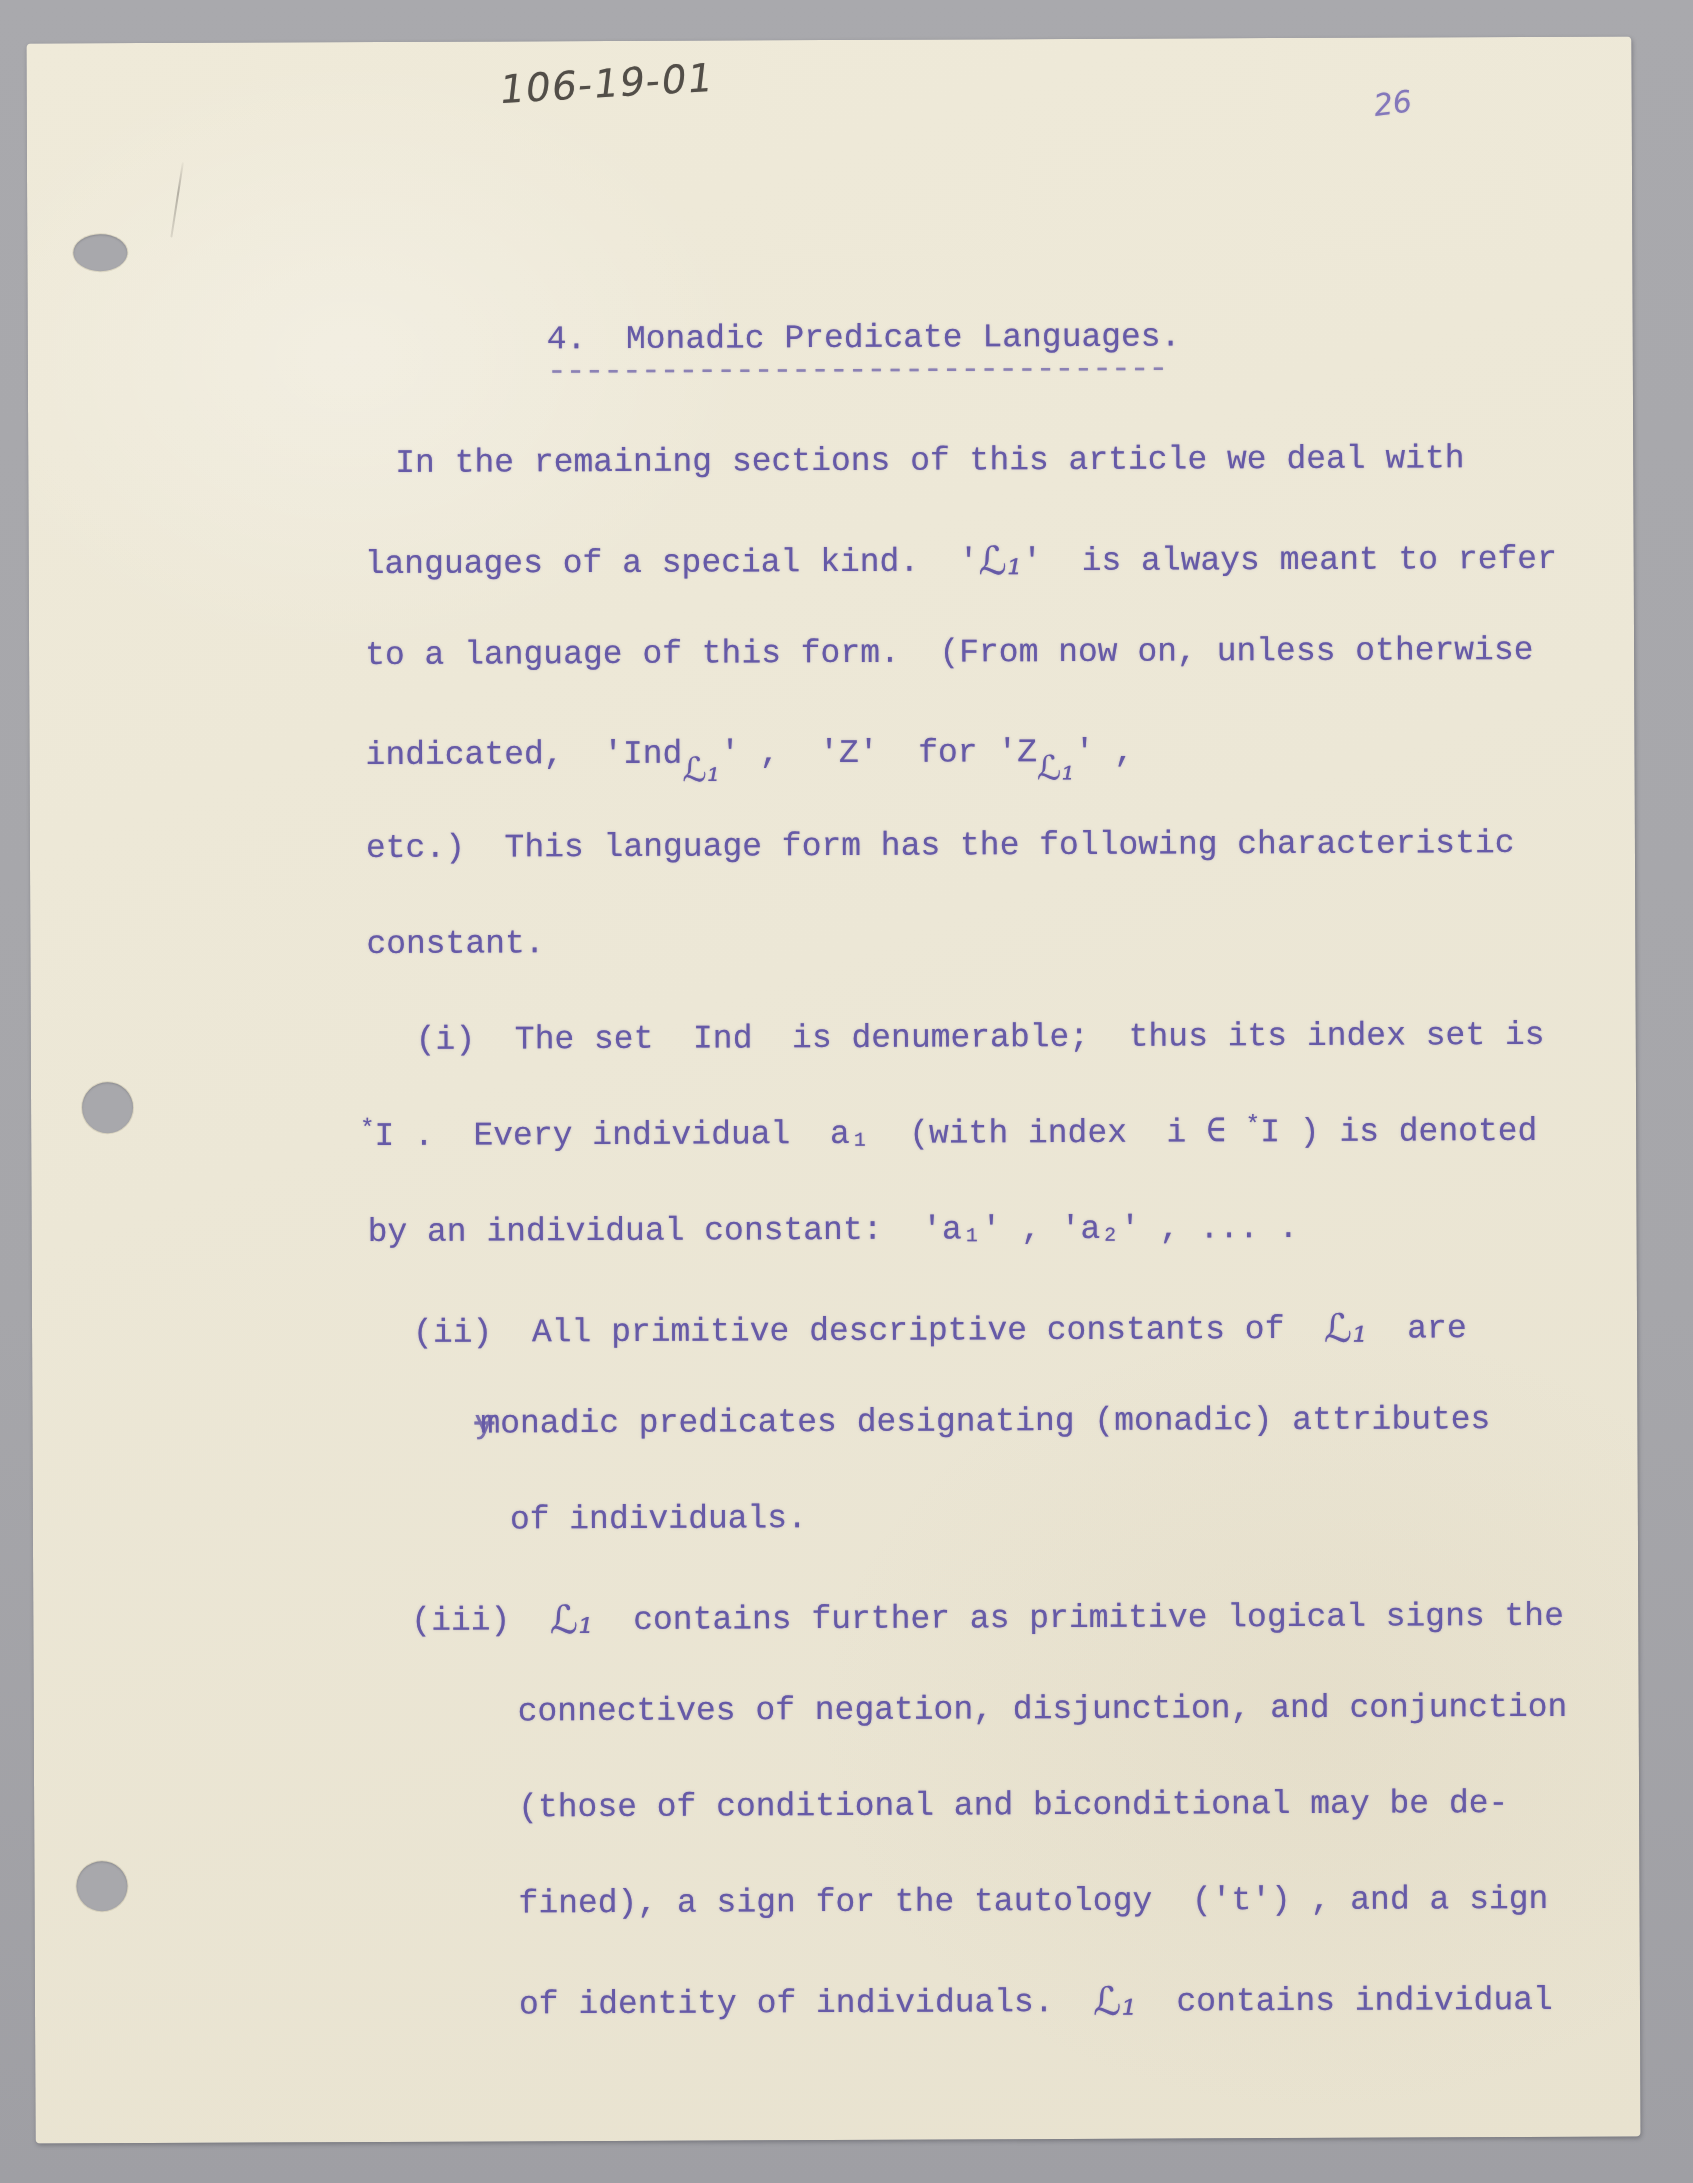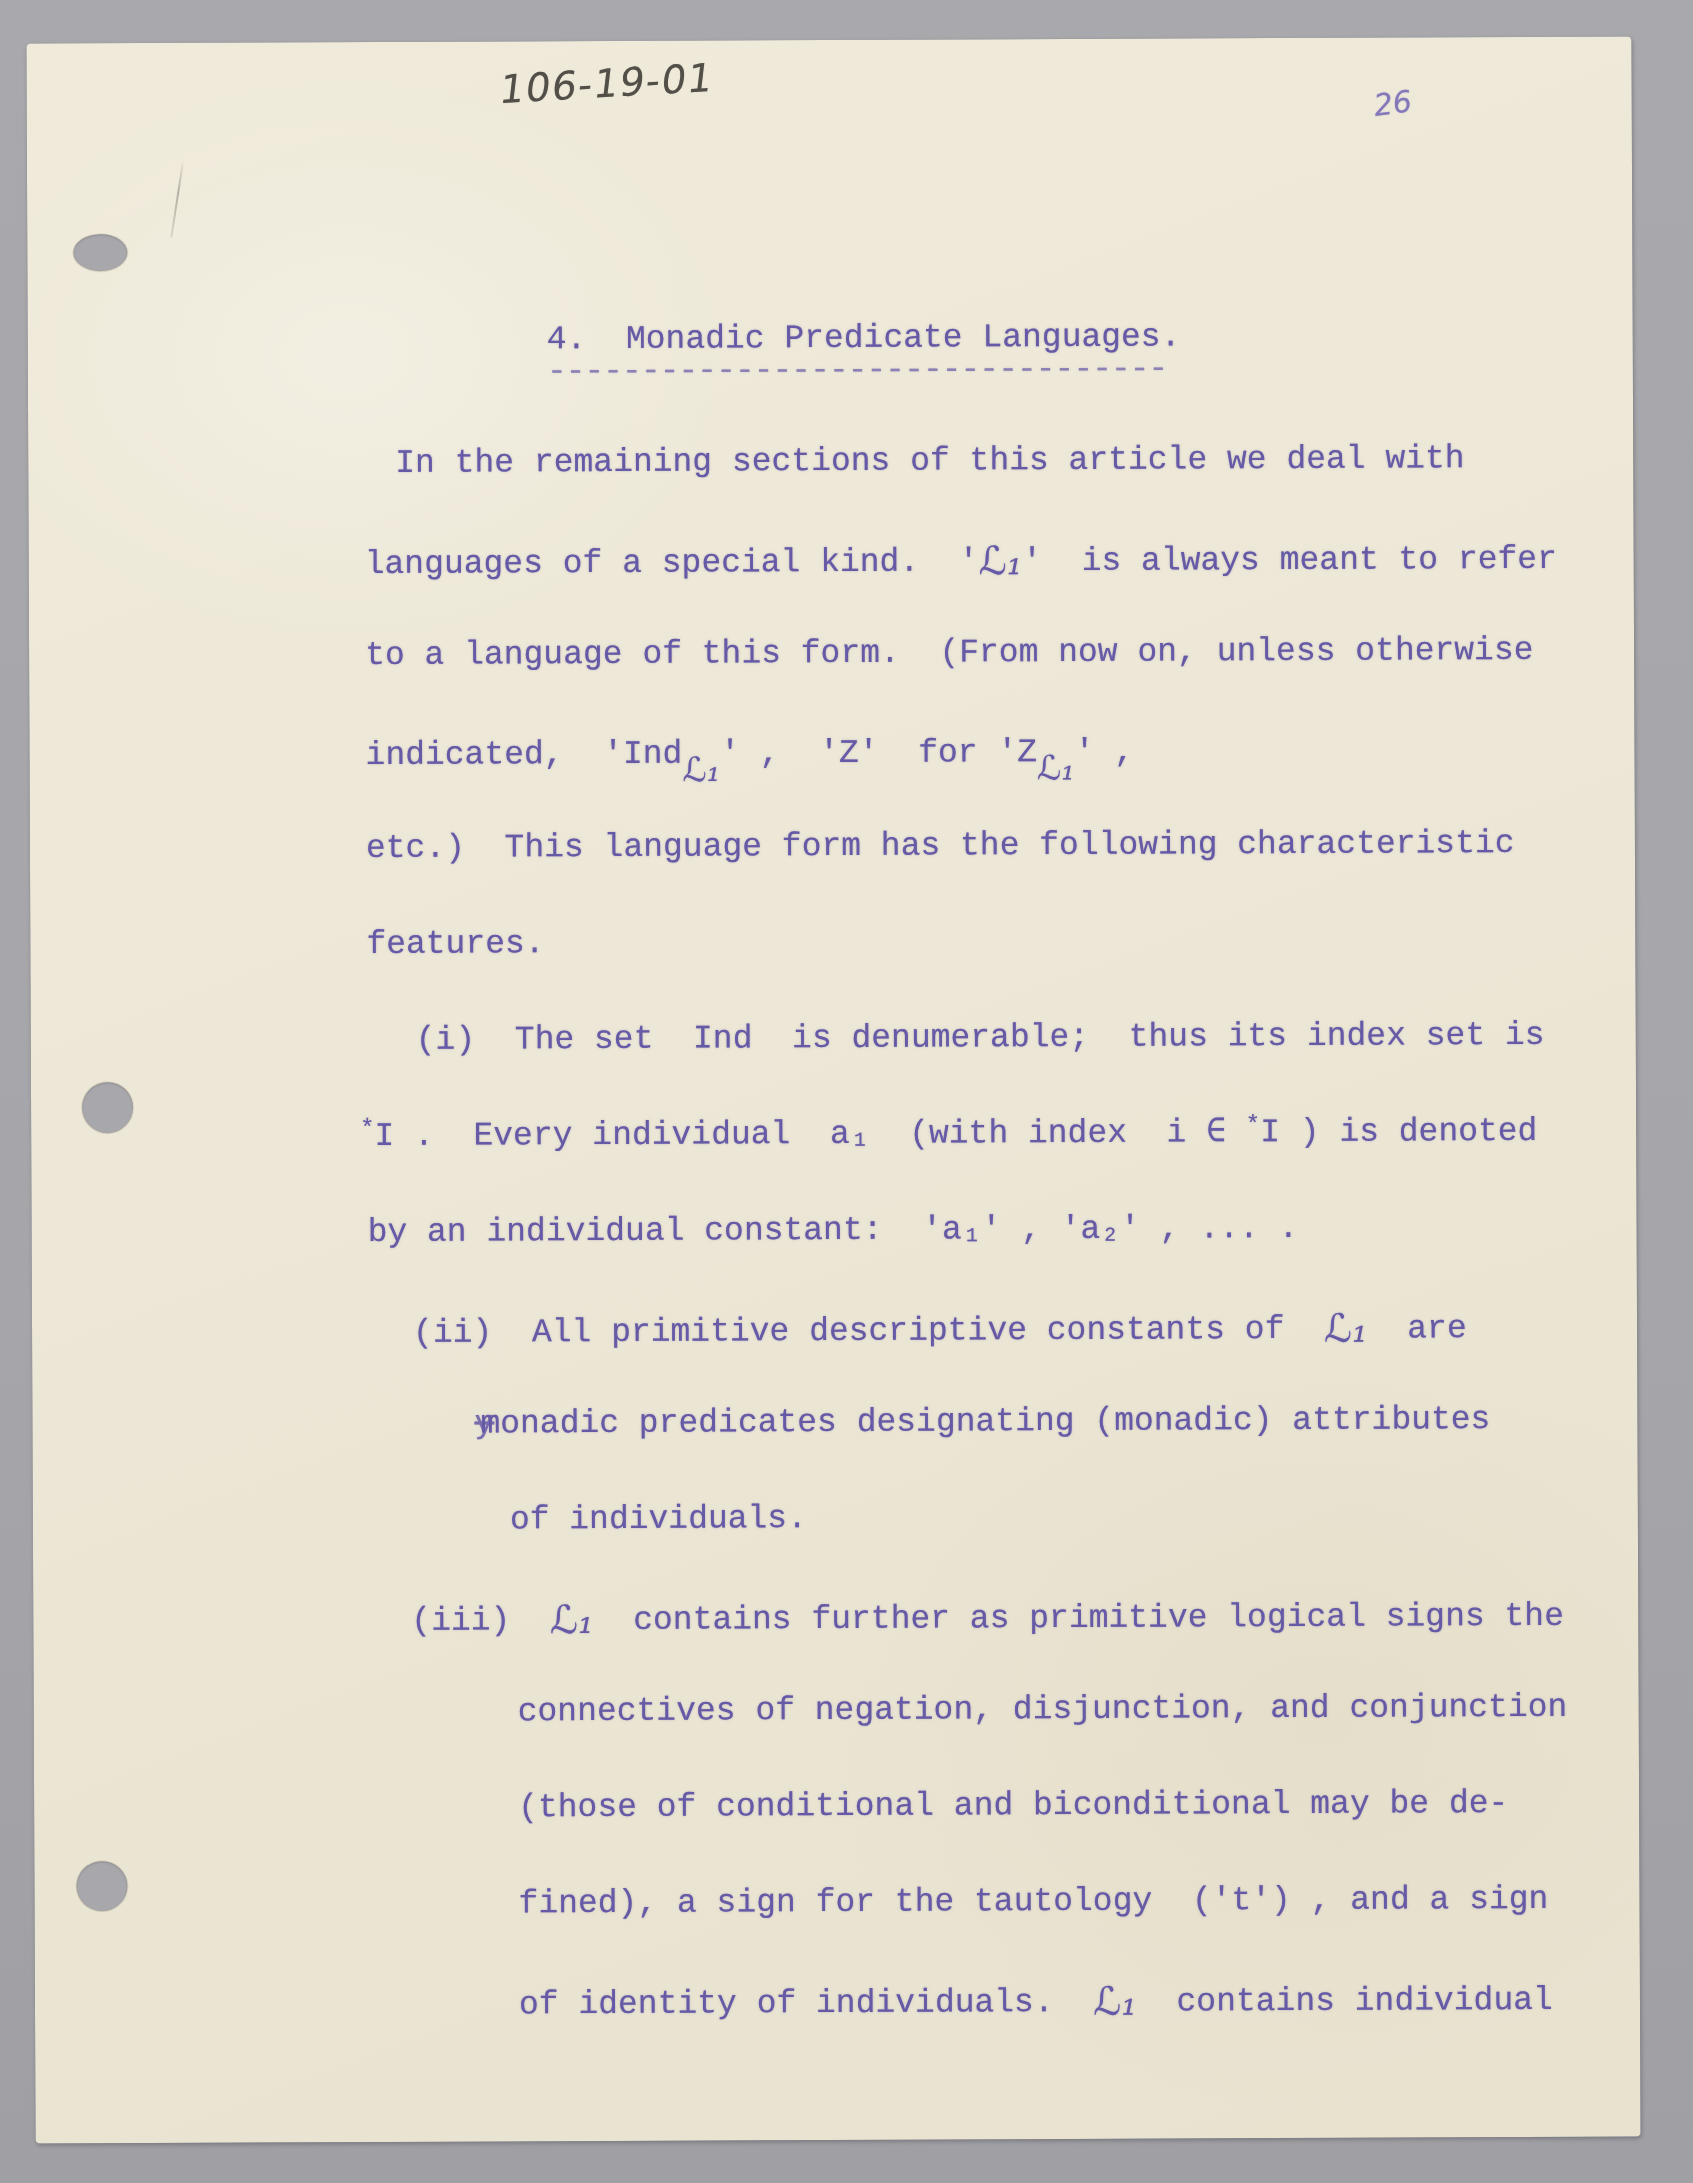--- a/index.html
+++ b/index.html
@@ -76,21 +76,21 @@
 
   <div class="tw title-line">4.  Monadic Predicate Languages.</div>
   <div class="tw dashes">---------------------------------</div>
 
   <div id="text-layer">
       <div class="tw" style="left: 367px; top: 405px;"><span>In the remaining sections of this article we deal with</span></div>
       <div class="tw" style="left: 336px; top: 501px;"><span>languages of a special kind.  '</span><span class="scr">ℒ₁</span><span>'  is always meant to refer</span></div>
       <div class="tw" style="left: 336px; top: 597px;"><span>to a language of this form.  (From now on, unless otherwise</span></div>
       <div class="tw" style="left: 336px; top: 694px;"><span>indicated,  'Ind</span><span class="drop">ℒ₁</span><span>' ,  'Z'  for 'Z</span><span class="drop">ℒ₁</span><span>' ,</span></div>
       <div class="tw" style="left: 336px; top: 790px;"><span>etc.)  This language form has the following characteristic</span></div>
-      <div class="tw" style="left: 336px; top: 886px;"><span>features.</span></div>
+      <div class="tw" style="left: 336px; top: 886px;"><span>constant.</span></div>
       <div class="tw" style="left: 385px; top: 982px;"><span>(i)  The set  Ind  is denumerable;  thus its index set is</span></div>
       <div class="tw" style="left: 329px; top: 1078px;"><span class="sup">*</span><span>I .  Every individual  a₁  (with index  i ∈ </span><span class="sup">*</span><span>I ) is denoted</span></div>
       <div class="tw" style="left: 336px; top: 1174px;"><span>by an individual constant:  'a₁' , 'a₂' , ... .</span></div>
       <div class="tw" style="left: 381px; top: 1270px;"><span>(ii)  All primitive descriptive constants of  </span><span class="scr">ℒ₁</span><span>  are</span></div>
       <div class="tw" style="left: 442px; top: 1366px;"><span class="xout">y</span><span>monadic predicates designating (monadic) attributes</span></div>
       <div class="tw" style="left: 477px; top: 1462px;"><span>of individuals.</span></div>
       <div class="tw" style="left: 378px; top: 1558px;"><span>(iii)  </span><span class="scr">ℒ₁</span><span>  contains further as primitive logical signs the</span></div>
       <div class="tw" style="left: 484px; top: 1654px;"><span>connectives of negation, disjunction, and conjunction</span></div>
       <div class="tw" style="left: 484px; top: 1750px;"><span>(those of conditional and biconditional may be de-</span></div>
       <div class="tw" style="left: 484px; top: 1846px;"><span>fined), a sign for the tautology  ('t') , and a sign</span></div>

